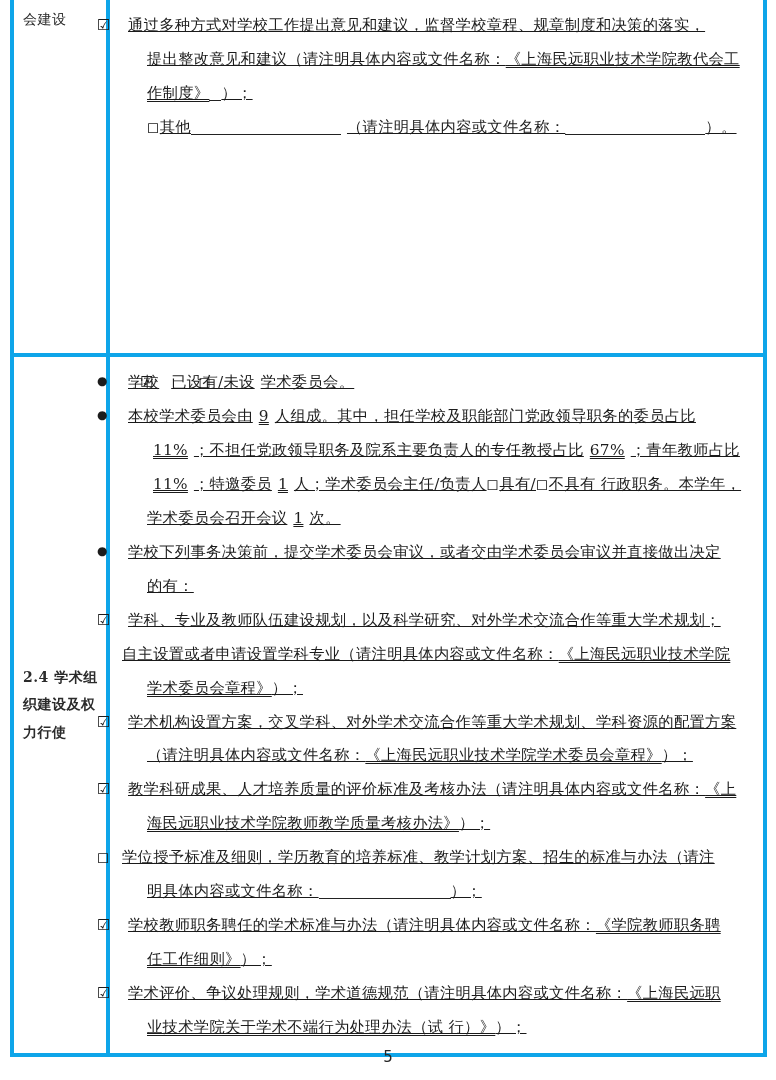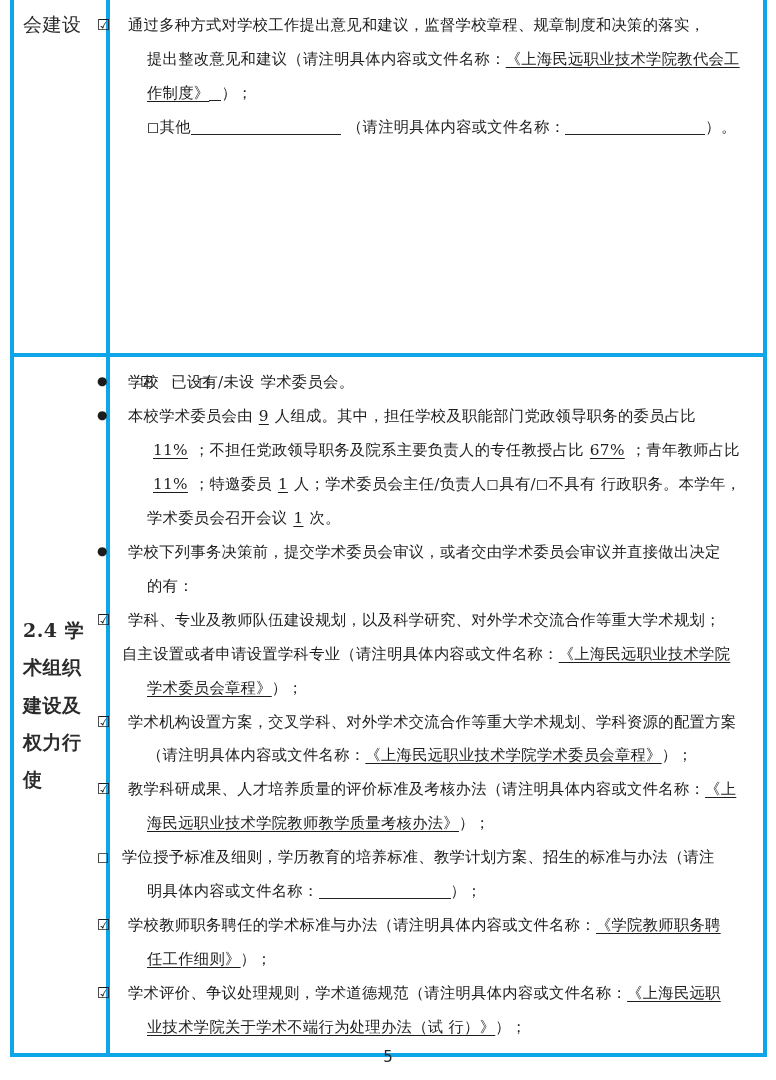--- a/index.html
+++ b/index.html
@@ -37,27 +37,28 @@
   .form-table td {
     border: 4px solid #0ea5e9;
     vertical-align: top;
     padding: 0;
   }
   .form-table tr.row-top > td { border-top: none; }
 
   .col-label {
     width: 96px;
     text-align: left;
-    font-size: 19px;
+    font-size: 14px;
     line-height: 1.95;
     letter-spacing: 0.5px;
     color: #2b2b2b;
   }
   .col-body {
     width: 657px;
+    text-decoration: underline;
   }
 
   .label-inner {
     padding: 6px 6px 6px 9px;
   }
   .label-inner.vcenter {
     display: flex;
     align-items: center;
     min-height: 100%;
     font-weight: bold;

